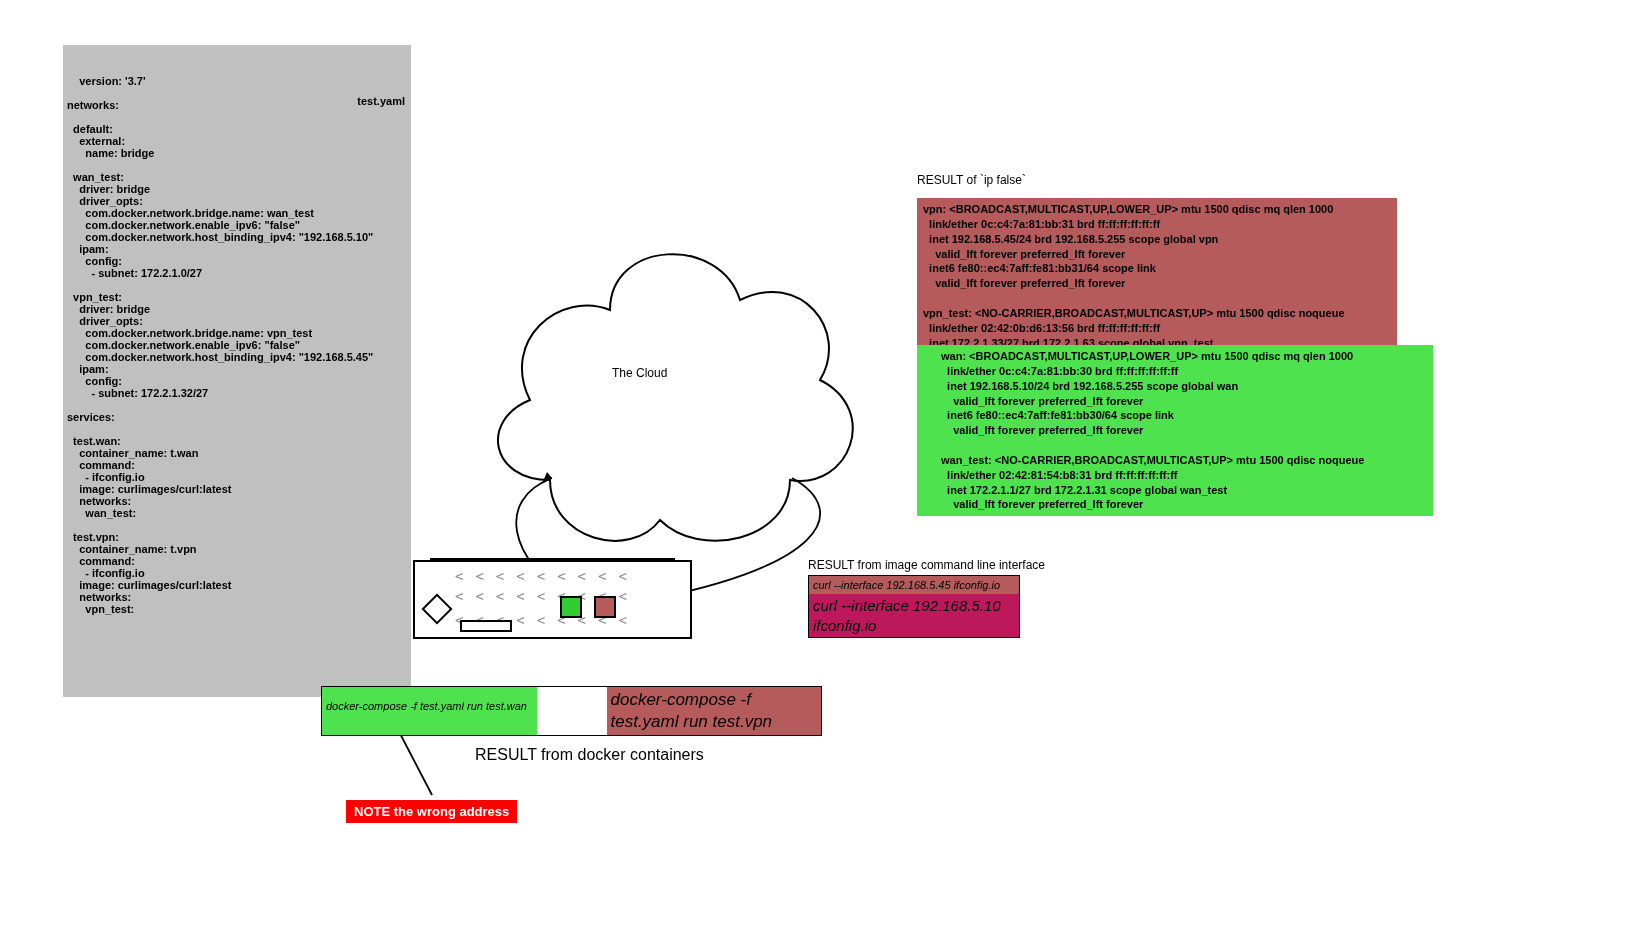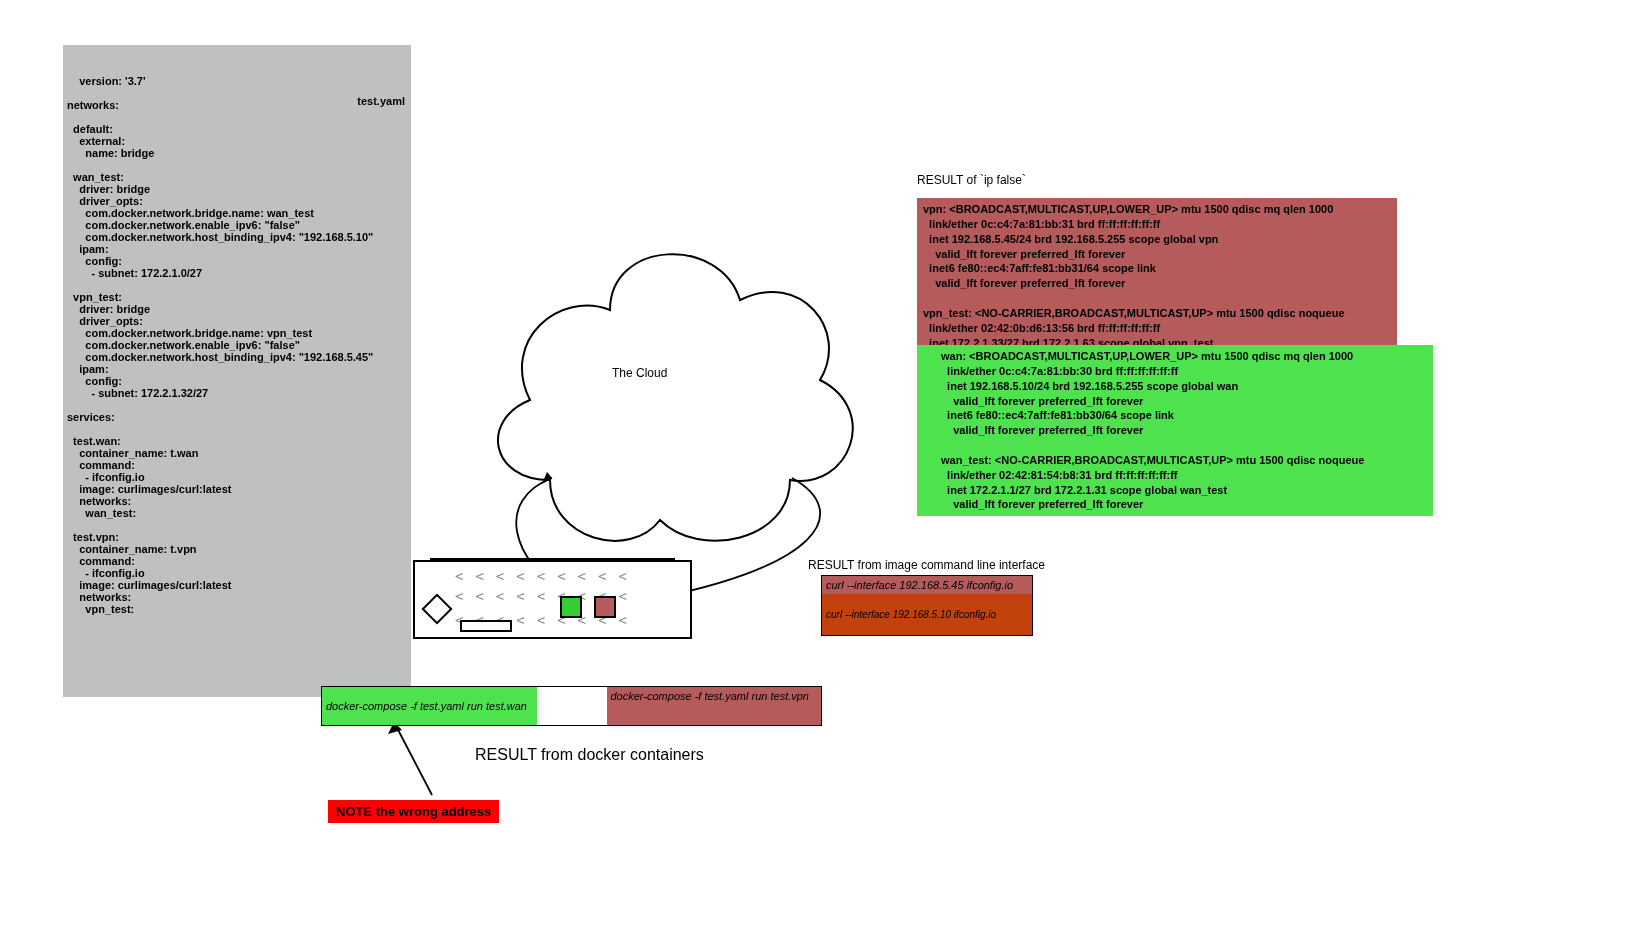--- a/index.html
+++ b/index.html
@@ -4,29 +4,29 @@
 <style>
   html,body{margin:0;padding:0;background:#fff;font-family:Verdana,Geneva,sans-serif;font-size:11px;color:#000;}
   .canvas{position:relative;width:1642px;height:931px;}
   .yaml-box{position:absolute;left:63px;top:45px;width:340px;height:640px;background:#c0c0c0;padding:6px 4px 6px 4px;font-family:Verdana,Geneva,sans-serif;font-size:11px;font-weight:bold;white-space:pre;overflow:hidden;}
   .yaml-label{position:absolute;right:6px;top:6px;font-weight:bold;margin-top:44px;}
   .cloud-label{position:absolute;left:612px;top:366px;font-size:12px;}
   .ipaddr-title{position:absolute;left:917px;top:173px;font-size:12px;}
   .ipaddr-red{position:absolute;left:917px;top:190px;width:468px;background:#b55b5b;padding:4px 6px;font-weight:bold;white-space:pre;font-size:11px;line-height:1.35;margin-top:8px;}
   .ipaddr-green{position:absolute;left:917px;top:345px;width:468px;background:#4fe24f;padding:4px 24px;font-weight:bold;white-space:pre;font-size:11px;line-height:1.35;}
   .host-title{position:absolute;left:808px;top:558px;font-size:12px;}
-  .host-box{position:absolute;left:808px;top:575px;width:210px;border:1px solid #000;background:#fff;margin-left:13px;}
+  .host-box{position:absolute;left:808px;top:575px;width:210px;border:1px solid #000;background:#fff;}
   .host-red{background:#b55b5b;padding:2px 4px;font-style:italic;font-size:11px;line-height:1.3;}
-  .host-green{background:#c2410c;padding:14px 4px;font-style:italic;font-size:10px;line-height:1.3;}
+  .host-green{background:#be185d;padding:2px 4px;font-style:italic;font-size:15px;line-height:1.3;}
   .docker-box{position:absolute;left:321px;top:686px;width:499px;border:1px solid #000;background:#fff;display:flex;}
   .docker-green{flex:1;background:#4fe24f;padding:12px 4px;font-style:italic;font-size:11px;line-height:1.3;}
   .docker-blank{width:70px;background:#fff;}
-  .docker-red{flex:1;background:#b55b5b;padding:2px 4px;font-style:italic;font-size:11px;line-height:1.3;}
+  .docker-red{flex:1;background:#b55b5b;padding:2px 4px;font-style:italic;font-size:17px;line-height:1.3;}
   .docker-caption{position:absolute;left:475px;top:746px;font-size:16px;}
-  .note{position:absolute;left:328px;top:800px;background:#ff0000;color:#000000;padding:4px 8px;font-weight:bold;font-size:13px;}
+  .note{position:absolute;left:346px;top:800px;background:#ff0000;color:#ffffff;padding:4px 8px;font-weight:bold;font-size:13px;}
   svg{position:absolute;left:0;top:0;}
   .device{position:absolute;left:413px;top:560px;width:275px;height:75px;border:2px solid #000;background:#fff;}
   .device-top{position:absolute;left:430px;top:558px;width:241px;height:6px;border:2px solid #000;border-bottom:none;background:#fff;}
   .chev-row{position:absolute;font-family:monospace;font-size:14px;color:#888;letter-spacing:12px;white-space:nowrap;overflow:hidden;}
   .sq-green{position:absolute;width:18px;height:18px;background:#33cc33;border:2px solid #000;}
   .sq-red{position:absolute;width:18px;height:18px;background:#b55b5b;border:2px solid #000;}
   .diamond{position:absolute;width:18px;height:18px;border:2px solid #000;transform:rotate(45deg);background:#fff;}
   .slot{position:absolute;width:48px;height:8px;border:2px solid #000;background:#fff;}
 </style>
 </head>

